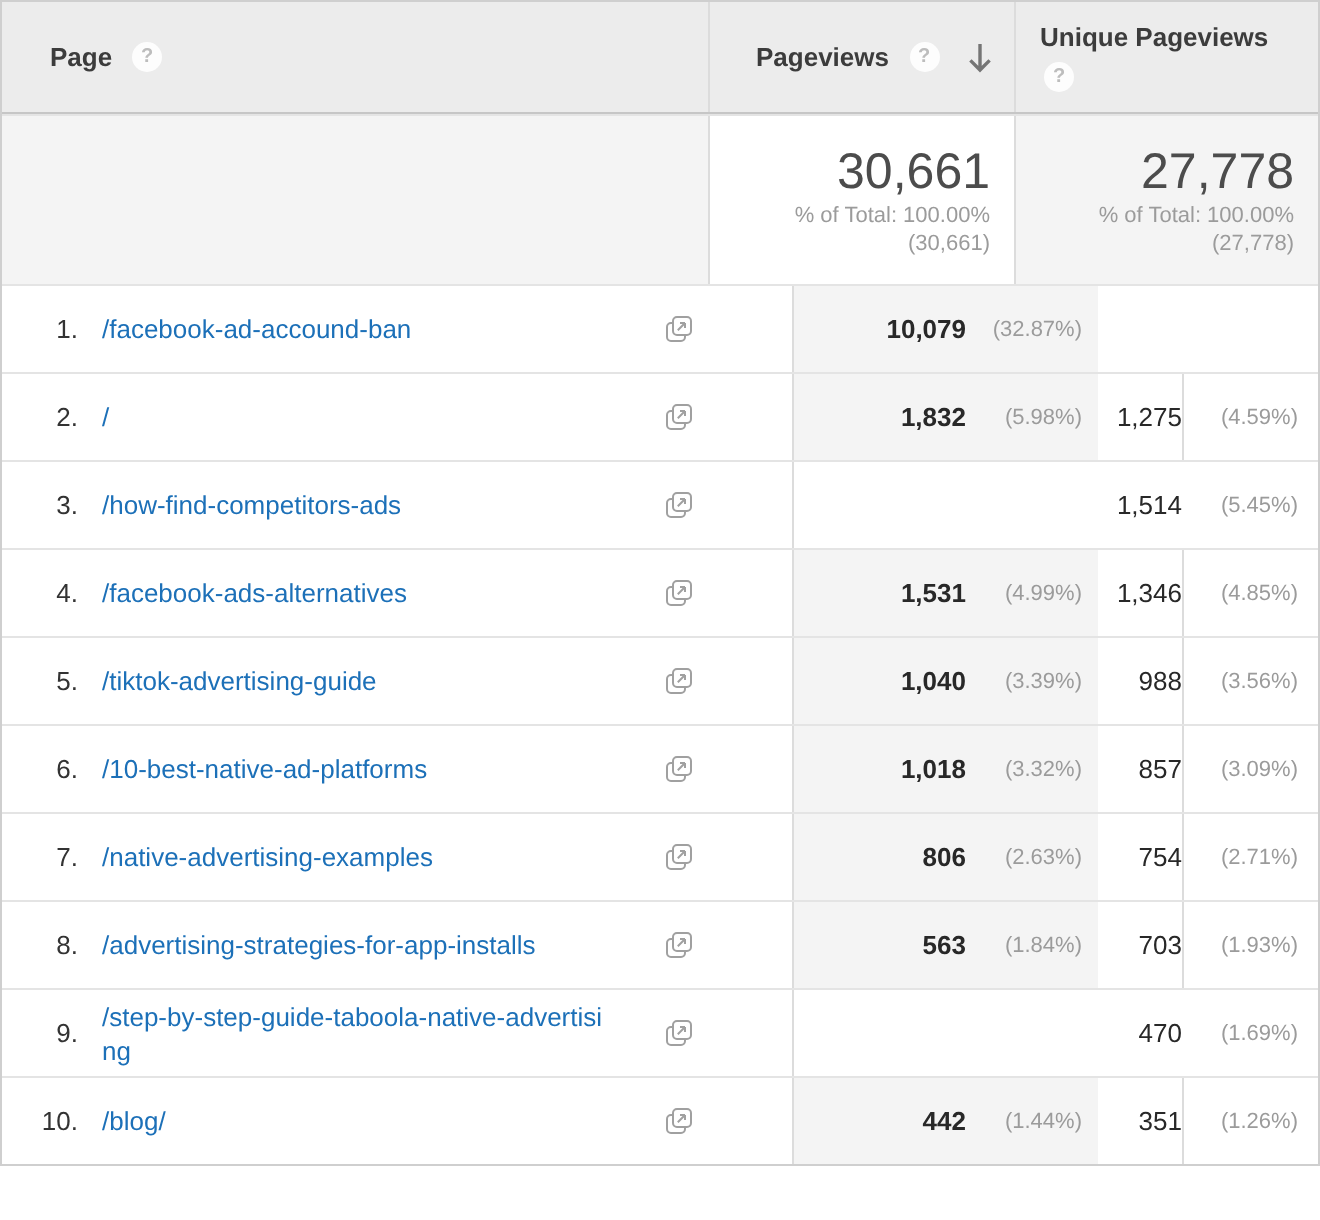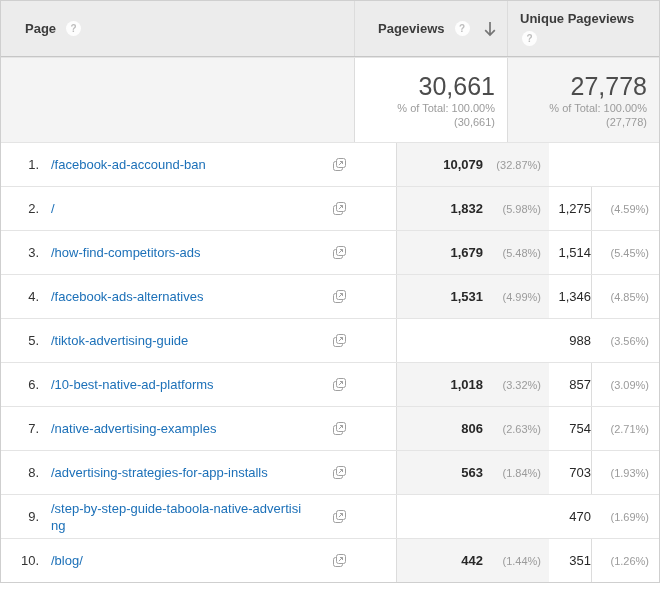--- a/index.html
+++ b/index.html
@@ -159,24 +159,20 @@
         <span class="rank">3.</span>
         <a class="page-link">/how-find-competitors-ads</a>
         <span class="ext-icon">
           <svg width="13" height="13" viewBox="0 0 13 13" aria-hidden="true">
             <rect x="0.5" y="3.5" width="9" height="9" rx="2" fill="none" stroke="currentColor"></rect>
             <rect x="3.5" y="0.5" width="9" height="9" rx="2" fill="#ffffff" stroke="currentColor"></rect>
             <path d="M5.9 7.1 L9.5 3.5 M9.5 3.5 H7 M9.5 3.5 V6" stroke="currentColor" fill="none"></path>
           </svg>
         </span>
       </div>
-      <div class="cell col-pv metric-cell">
-        <span class="val bold">1,679</span>
-        <span class="pct">(5.48%)</span>
-      </div>
       <div class="cell col-up metric-cell">
         <span class="val">1,514</span>
         <span class="pct">(5.45%)</span>
       </div>
     </div>
 
     <div class="row data-row">
       <div class="cell col-page">
         <span class="rank">4.</span>
         <a class="page-link">/facebook-ads-alternatives</a>
@@ -203,20 +199,24 @@
         <span class="rank">5.</span>
         <a class="page-link">/tiktok-advertising-guide</a>
         <span class="ext-icon">
           <svg width="13" height="13" viewBox="0 0 13 13" aria-hidden="true">
             <rect x="0.5" y="3.5" width="9" height="9" rx="2" fill="none" stroke="currentColor"></rect>
             <rect x="3.5" y="0.5" width="9" height="9" rx="2" fill="#ffffff" stroke="currentColor"></rect>
             <path d="M5.9 7.1 L9.5 3.5 M9.5 3.5 H7 M9.5 3.5 V6" stroke="currentColor" fill="none"></path>
           </svg>
         </span>
       </div>
+      <div class="cell col-pv metric-cell">
+        <span class="val bold">1,040</span>
+        <span class="pct">(3.39%)</span>
+      </div>
       <div class="cell col-up metric-cell">
         <span class="val">988</span>
         <span class="pct">(3.56%)</span>
       </div>
     </div>
 
     <div class="row data-row">
       <div class="cell col-page">
         <span class="rank">6.</span>
         <a class="page-link">/10-best-native-ad-platforms</a>

